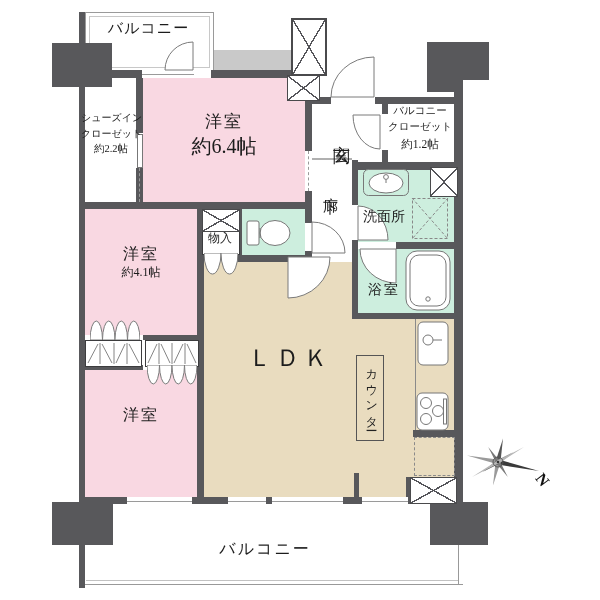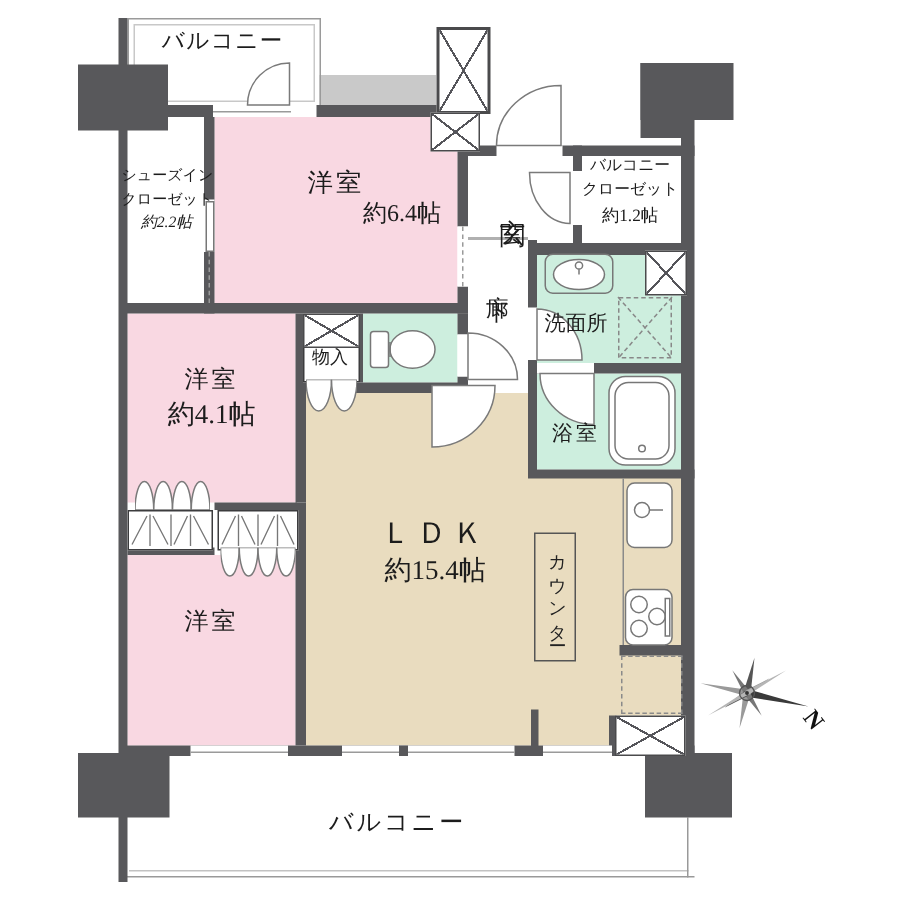--- a/index.html
+++ b/index.html
@@ -224,53 +224,52 @@
       <circle cx="48" cy="38" r="5" fill="none" stroke="#555" stroke-width="0.9"></circle>
       <circle cx="48" cy="38" r="1.3" fill="#333"></circle>
     </g>
     <text x="88" y="56" transform="rotate(52 88 52)" font-size="16" font-weight="bold" fill="#111" font-family="Liberation Serif, DejaVu Serif, serif">N</text>
   </svg>
 
   <div class="lbl" style="left:85px;top:19px;width:127px;font-size:15px;letter-spacing:1px;">バルコニー</div>
 
   <div class="lbl" style="left:154px;top:111px;width:140px;">
     <div style="font-size:17px;letter-spacing:2px;">洋室</div>
-    <div style="font-size:16px;text-align:right;">約6.4帖</div>
+    <div style="font-size:20px;">約6.4帖</div>
   </div>
 
   <div class="lbl" style="left:81px;top:110px;width:60px;line-height:1.55;">
     <div style="font-size:10px;">シューズイン</div>
     <div style="font-size:10px;">クローゼット</div>
-    <div style="font-size:10.5px;font-style:italic;">約2.2帖</div>
+    <div style="font-size:10.5px;">約2.2帖</div>
   </div>
 
   <div class="lbl vert" style="left:330px;top:107px;height:56px;font-size:17px;letter-spacing:3px;">玄関</div>
 
   <div class="lbl" style="left:388px;top:103px;width:64px;line-height:1.55;">
     <div style="font-size:10.5px;">バルコニー</div>
     <div style="font-size:10.5px;">クローゼット</div>
     <div style="font-size:11.5px;">約1.2帖</div>
   </div>
 
   <div class="lbl vert" style="left:320px;top:166px;height:48px;font-size:15px;letter-spacing:5px;">廊下</div>
 
   <div class="lbl" style="left:354px;top:208px;width:60px;font-size:14px;">洗面所</div>
 
   <div class="lbl" style="left:360px;top:281px;width:48px;font-size:14px;letter-spacing:2px;">浴室</div>
 
   <div class="lbl" style="left:203px;top:231px;width:34px;font-size:12px;">物入</div>
 
   <div class="lbl" style="left:82px;top:244px;width:118px;">
     <div style="font-size:16px;letter-spacing:2px;">洋室</div>
-    <div style="font-size:18px;">約4.1帖</div>
+    <div style="font-size:12px;">約4.1帖</div>
   </div>
 
   <div class="lbl" style="left:224px;top:343px;width:132px;">
-    <div style="font-size:20px;letter-spacing:4px;">ＬＤＫ</div>
-    <div style="font-size:18px;">約15.4帖</div>
+    <div style="font-size:24px;letter-spacing:4px;">ＬＤＫ</div>
   </div>
 
   <div class="lbl" style="left:82px;top:405px;width:118px;">
     <div style="font-size:16px;letter-spacing:2px;">洋室</div>
   </div>
 
   <div class="lbl" style="left:200px;top:539px;width:130px;font-size:16px;letter-spacing:2px;">バルコニー</div>
 
 </div>
 

